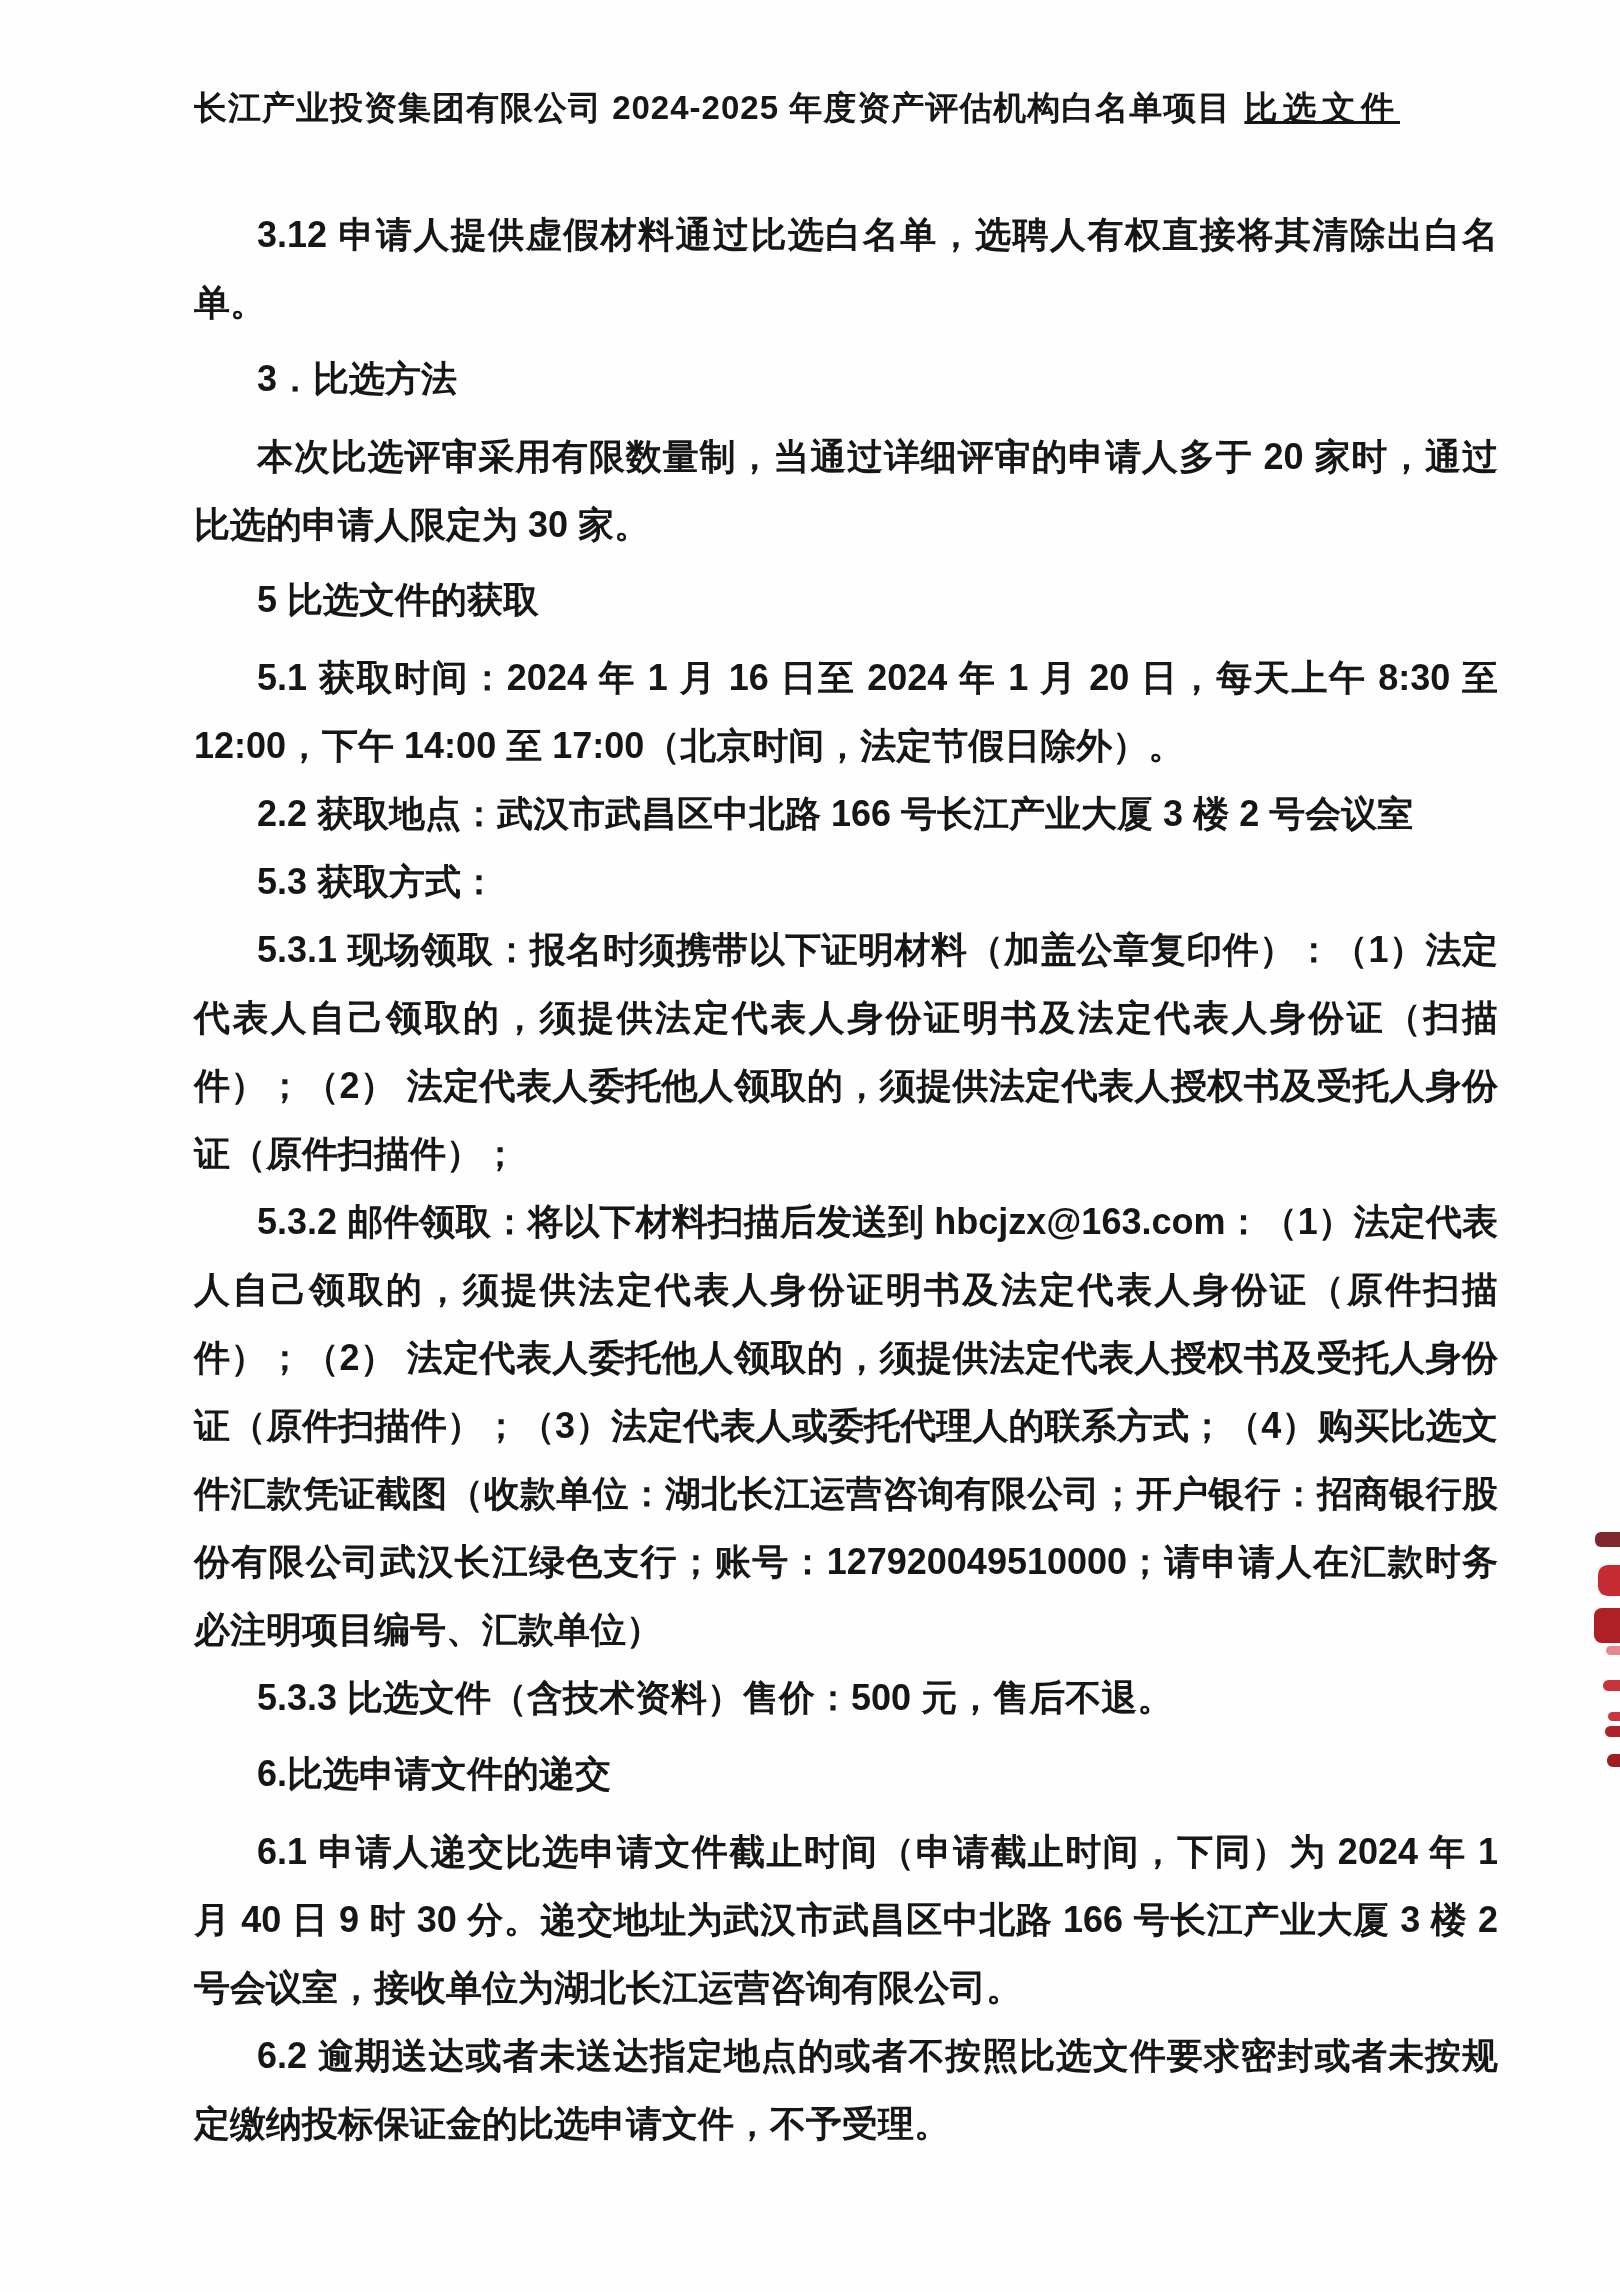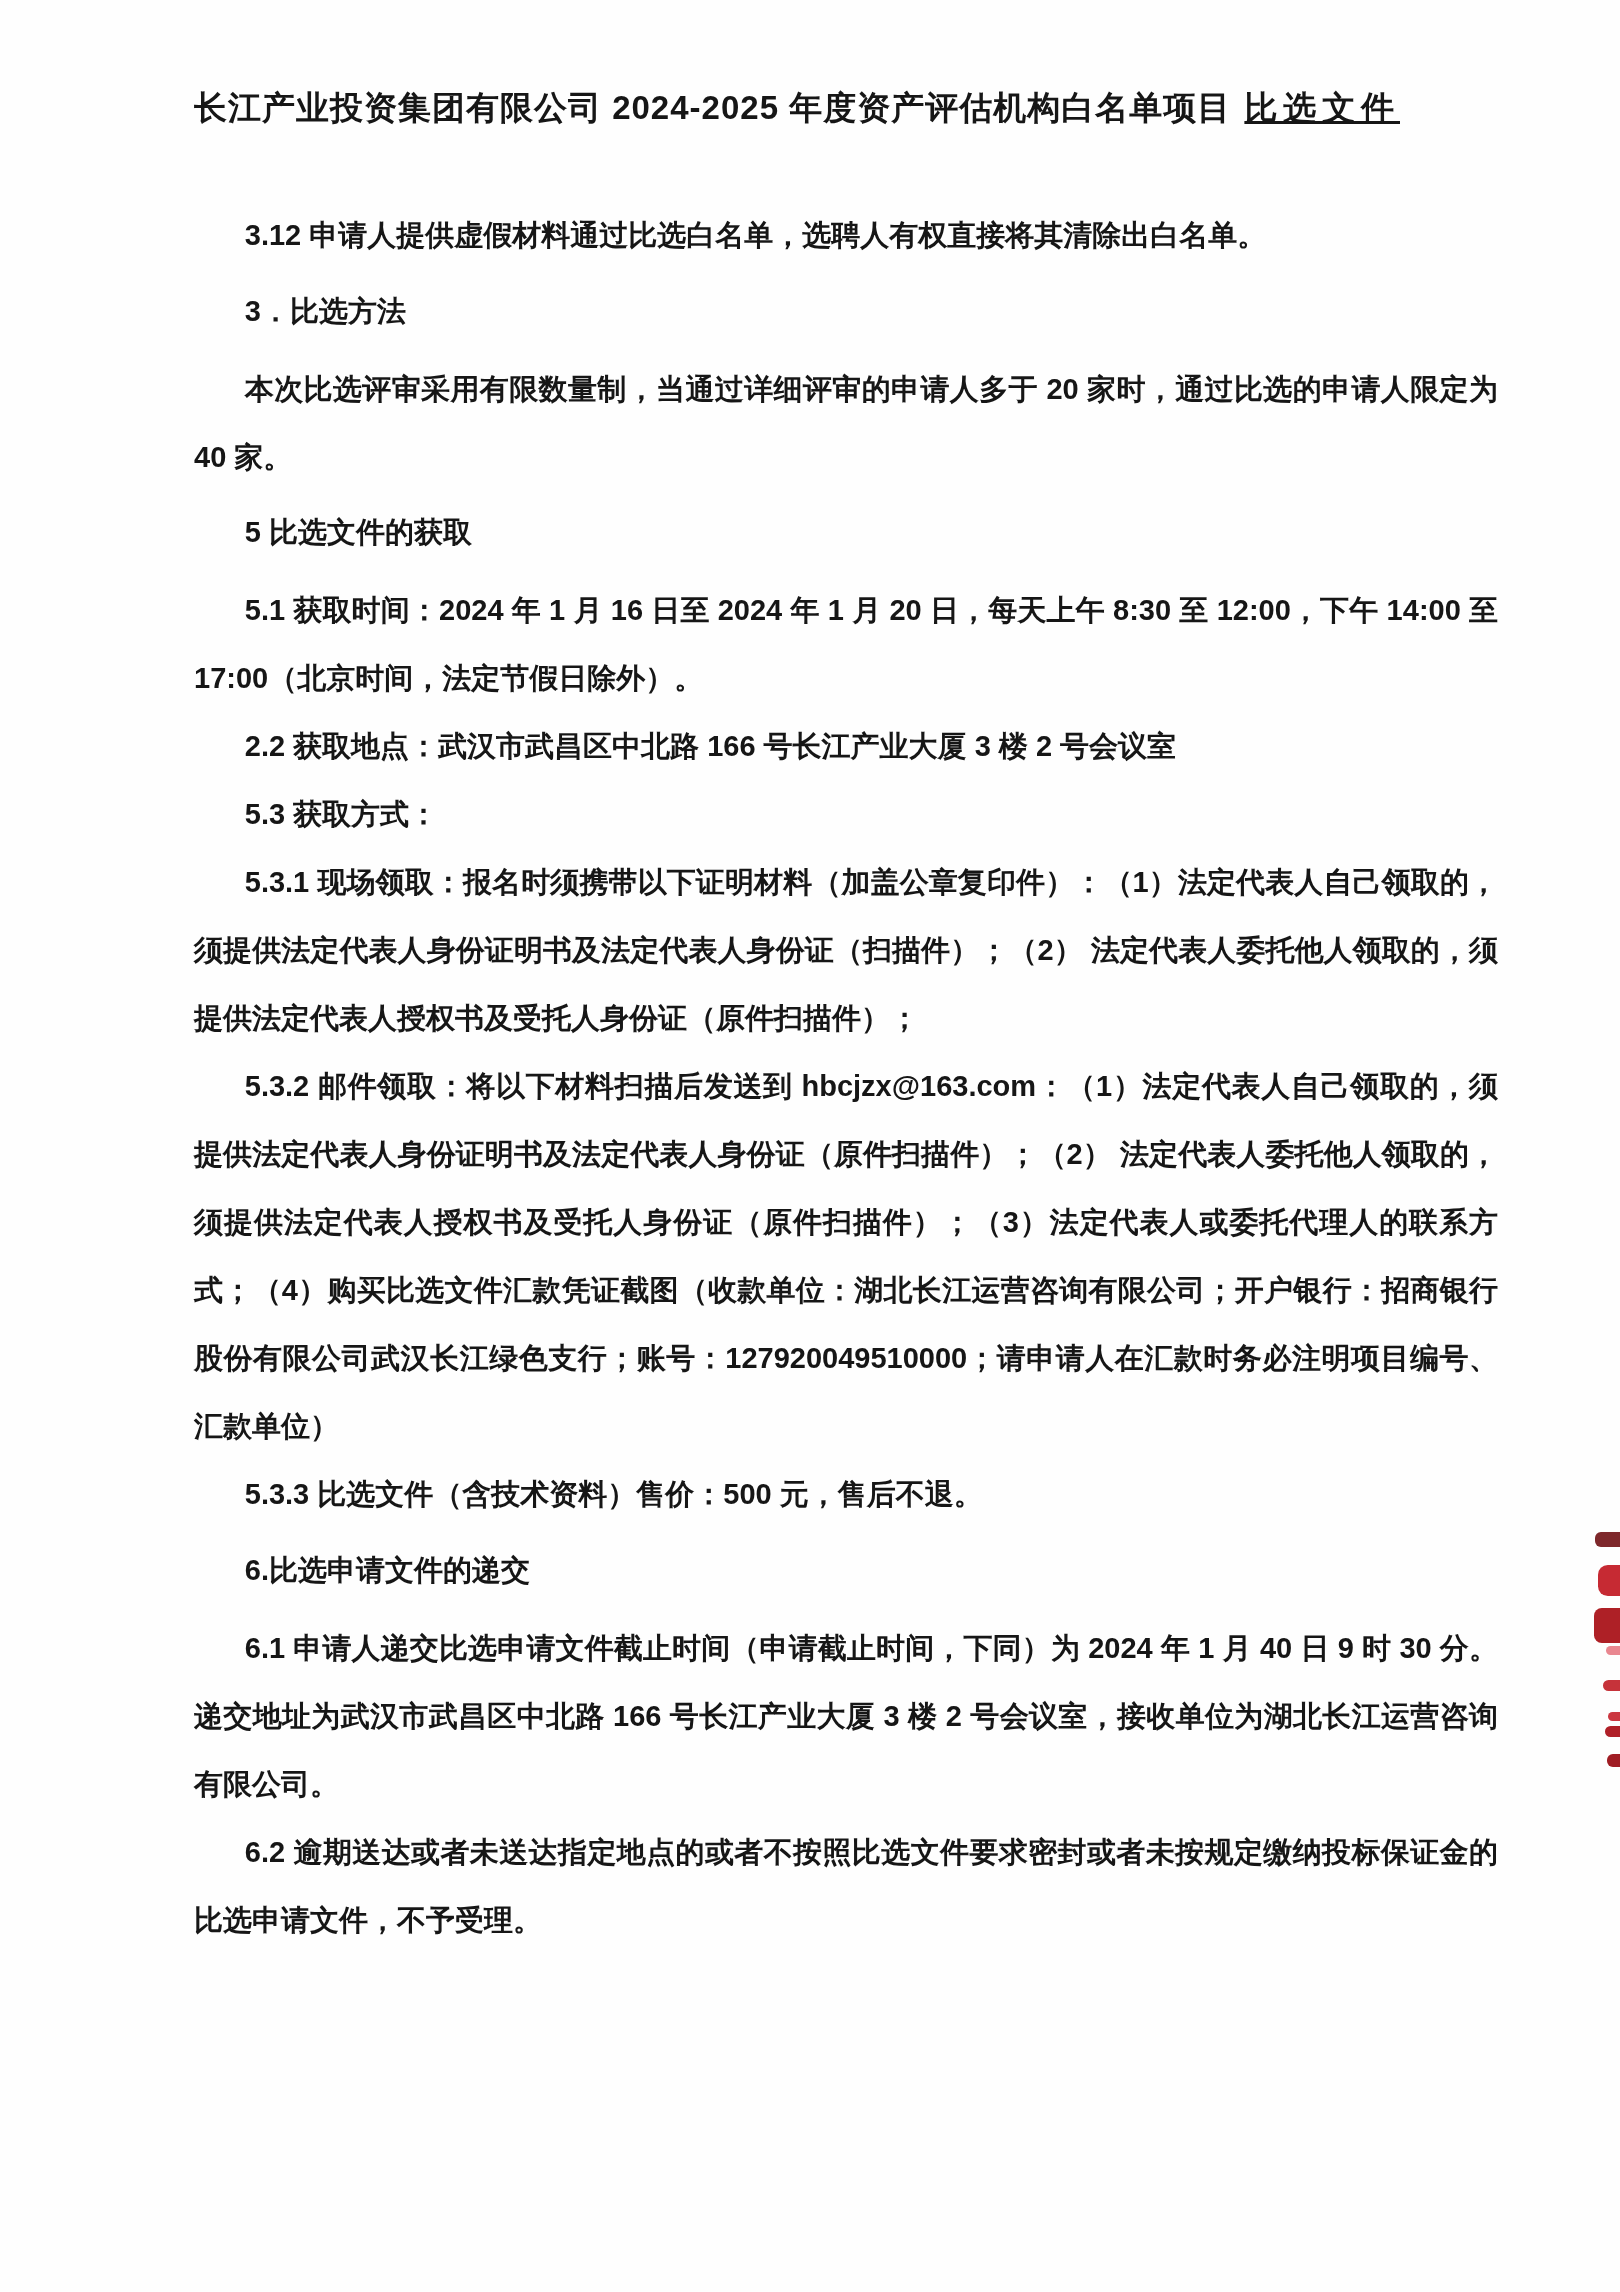--- a/index.html
+++ b/index.html
@@ -34,21 +34,21 @@
     padding-right: 98px;
     letter-spacing: 5.9px;
     text-decoration: underline;
   }
   
   .doc-body {
     position: absolute;
     top: 201px;
     left: 194px;
     width: 1304px;
-    font-size: 29px;
+    font-size: 36px;
     line-height: 68px;
     font-weight: 700;
     text-align: justify;
   }
   .doc-body p {
     margin: 0;
     text-indent: 1.75em;
   }
   .doc-body p.heading {
     margin: 7.8px 0 9.8px 0;
@@ -84,21 +84,21 @@
 <div class="page">
 
   <div class="header">
     <span class="h-left">长江产业投资集团有限公司 2024-2025 年度资产评估机构白名单项目</span>
     <span class="h-right">比选文件</span>
   </div>
 
   <div class="doc-body">
     <p class="para">3.12 申请人提供虚假材料通过比选白名单，选聘人有权直接将其清除出白名单。</p>
     <p class="heading">3．比选方法</p>
-    <p class="para">本次比选评审采用有限数量制，当通过详细评审的申请人多于 20 家时，通过比选的申请人限定为 40 家。</p>
+    <p class="para">本次比选评审采用有限数量制，当通过详细评审的申请人多于 20 家时，通过比选的申请人限定为 30 家。</p>
     <p class="heading">5 比选文件的获取</p>
     <p class="para">5.1 获取时间：2024 年 1 月 16 日至 2024 年 1 月 20 日，每天上午 8:30 至 12:00，下午 14:00 至 17:00（北京时间，法定节假日除外）。</p>
     <p class="para">2.2 获取地点：武汉市武昌区中北路 166 号长江产业大厦 3 楼 2 号会议室</p>
     <p class="para">5.3 获取方式：</p>
     <p class="para">5.3.1 现场领取：报名时须携带以下证明材料（加盖公章复印件）：（1）法定代表人自己领取的，须提供法定代表人身份证明书及法定代表人身份证（扫描件）；（2） 法定代表人委托他人领取的，须提供法定代表人授权书及受托人身份证（原件扫描件）；</p>
     <p class="para">5.3.2 邮件领取：将以下材料扫描后发送到 hbcjzx@163.com：（1）法定代表人自己领取的，须提供法定代表人身份证明书及法定代表人身份证（原件扫描件）；（2） 法定代表人委托他人领取的，须提供法定代表人授权书及受托人身份证（原件扫描件）；（3）法定代表人或委托代理人的联系方式；（4）购买比选文件汇款凭证截图（收款单位：湖北长江运营咨询有限公司；开户银行：招商银行股份有限公司武汉长江绿色支行；账号：127920049510000；请申请人在汇款时务必注明项目编号、汇款单位）</p>
     <p class="para">5.3.3 比选文件（含技术资料）售价：500 元，售后不退。</p>
     <p class="heading">6.比选申请文件的递交</p>
     <p class="para">6.1 申请人递交比选申请文件截止时间（申请截止时间，下同）为 2024 年 1 月 40 日 9 时 30 分。递交地址为武汉市武昌区中北路 166 号长江产业大厦 3 楼 2 号会议室，接收单位为湖北长江运营咨询有限公司。</p>
     <p class="para">6.2 逾期送达或者未送达指定地点的或者不按照比选文件要求密封或者未按规定缴纳投标保证金的比选申请文件，不予受理。</p>

